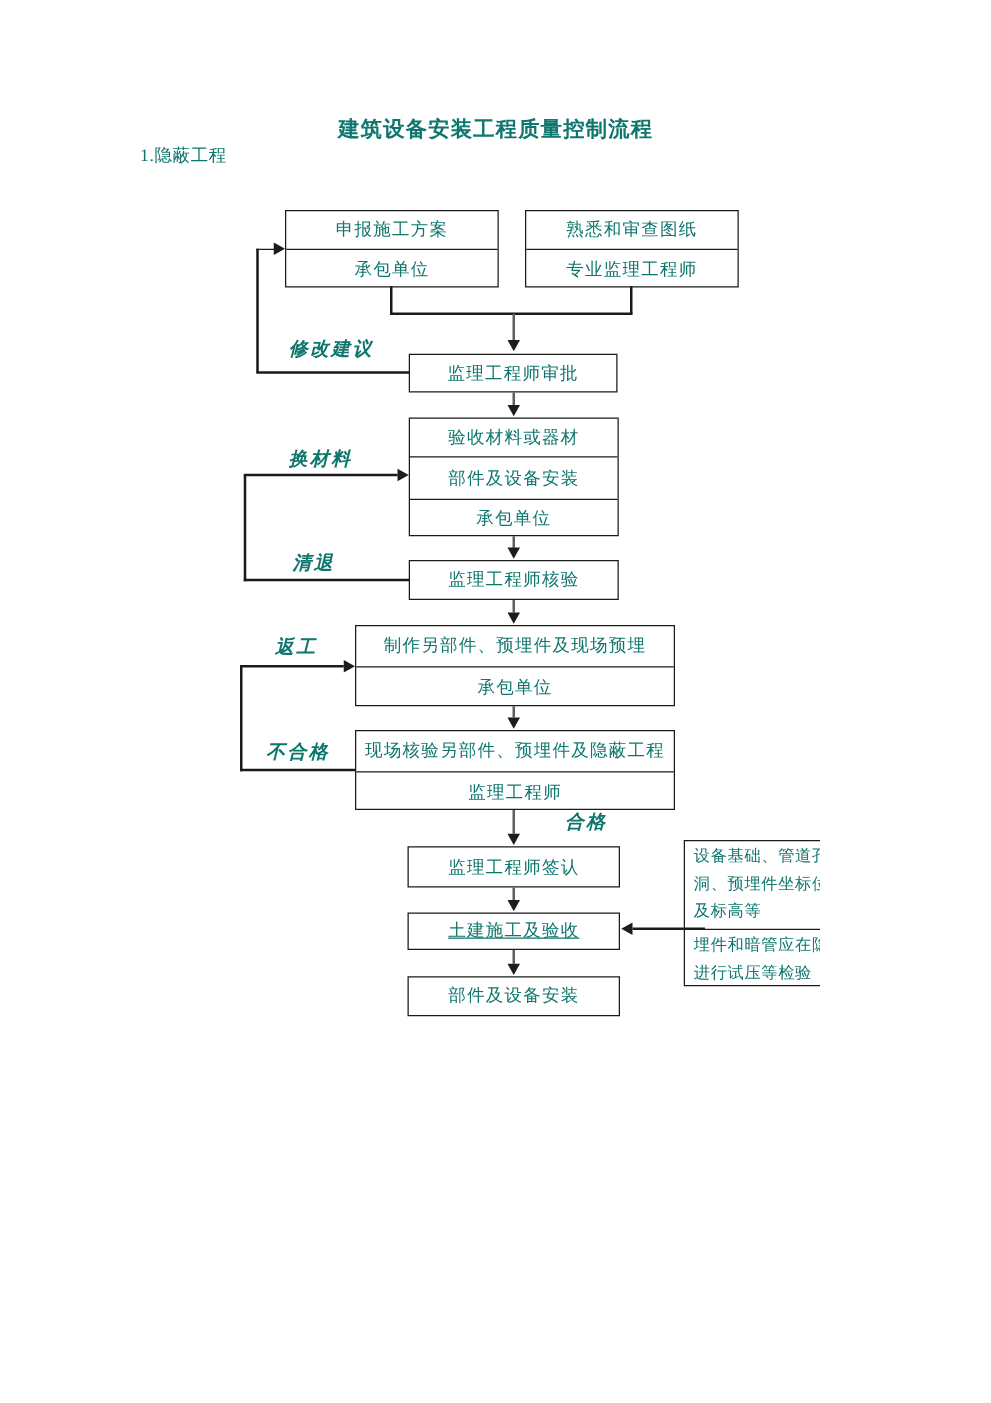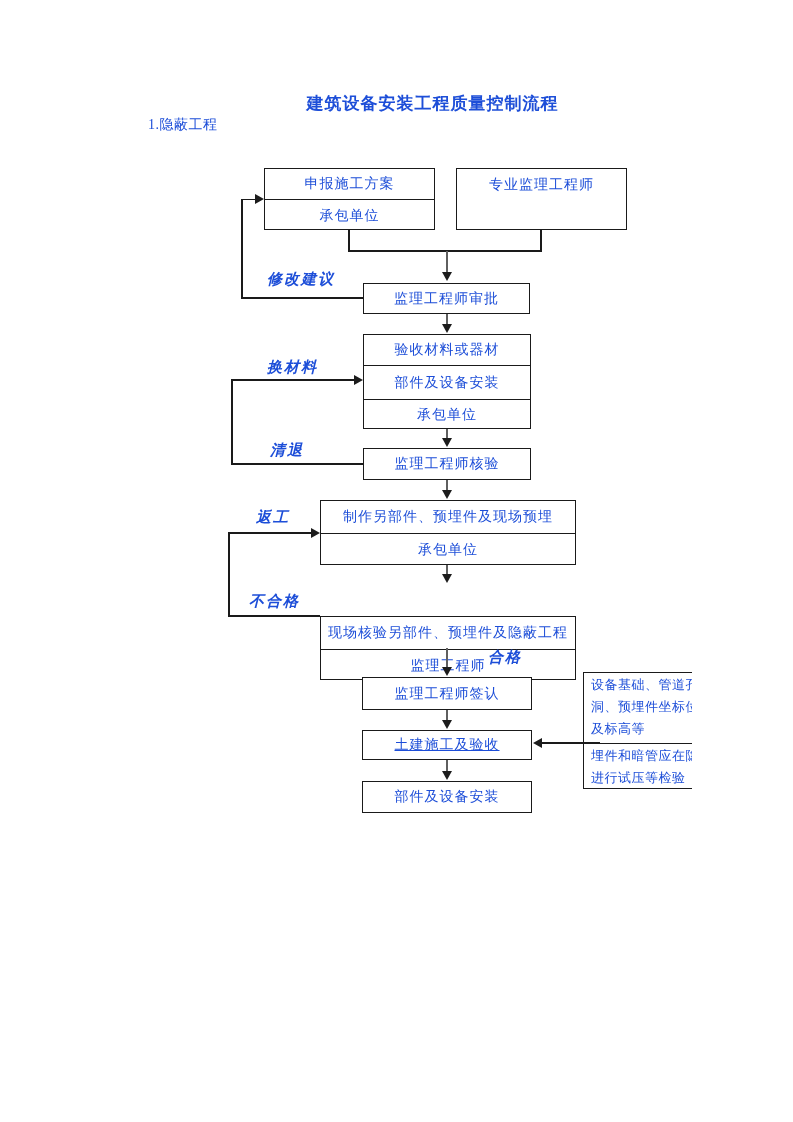--- a/index.html
+++ b/index.html
@@ -1,23 +1,22 @@
 <!DOCTYPE html>
 <html><head>
 <meta charset="utf-8">
 <style>
   html,body{margin:0;padding:0;background:#ffffff;}
   #page{
     position:relative;
     width:656px;height:1122px;
     background:#ffffff;
     font-family:"Liberation Serif","DejaVu Serif",serif;
-    color:#1d4ed8;
+    color:#0f766e;
     overflow:hidden;
-    margin-left:36px;
   }
   .title{
     position:absolute;left:0;top:92px;width:793px;
     text-align:center;font-size:17px;font-weight:bold;
     letter-spacing:1px;
   }
   .section{
     position:absolute;left:112px;top:116px;
     font-size:14px;letter-spacing:0.5px;
   }
@@ -70,20 +69,21 @@
 <div id="page">
 
   <div class="title">建筑设备安装工程质量控制流程</div>
   <div class="section">1.隐蔽工程</div>
 
   <div class="box" style="left:228px;top:168px;width:171px;height:62px;">
     <div class="row" style="height:30px;">申报施工方案</div>
     <div class="row" style="height:32px;">承包单位</div>
   </div>
   <div class="box" style="left:420px;top:168px;width:171px;height:62px;">
+    <div class="row" style="height:30px;">熟悉和审查图纸</div>
     <div class="row" style="height:32px;">专业监理工程师</div>
   </div>
 
   <div class="ln" style="left:312px;top:229px;width:1.5px;height:22px;"></div>
   <div class="ln" style="left:504px;top:229px;width:1.5px;height:22px;"></div>
   <div class="ln" style="left:312px;top:250px;width:194px;height:1.5px;"></div>
 
   <div class="sh" style="left:410px;top:251px;height:21px;"></div>
   <div class="ah-down" style="left:405.5px;top:272px;"></div>
 
@@ -131,21 +131,21 @@
   <div class="ln" style="left:192px;top:615px;width:92px;height:1.5px;"></div>
   <div class="ln" style="left:192px;top:532.5px;width:1.5px;height:84px;"></div>
   <div class="ln" style="left:192px;top:532px;width:83px;height:1.5px;"></div>
   <div class="ah-right" style="left:275px;top:527.5px;"></div>
   <div class="lbl" style="left:220px;top:508px;">返工</div>
   <div class="lbl" style="left:213px;top:592px;">不合格</div>
 
   <div class="sh" style="left:410px;top:565px;height:9px;"></div>
   <div class="ah-down" style="left:405.5px;top:574px;"></div>
 
-  <div class="box" style="left:284px;top:616px;width:256px;height:64px;">
+  <div class="box" style="left:284px;top:584px;width:256px;height:64px;">
     <div class="row" style="height:32px;">现场核验另部件、预埋件及隐蔽工程</div>
     <div class="row" style="height:32px;">监理工程师</div>
   </div>
 
   <div class="sh" style="left:410px;top:648px;height:19px;"></div>
   <div class="ah-down" style="left:405.5px;top:667px;"></div>
   <div class="lbl" style="left:452px;top:648px;">合格</div>
 
   <div class="box" style="left:326px;top:677px;width:170px;height:33px;">
     <div class="single" style="height:100%;">监理工程师签认</div>

